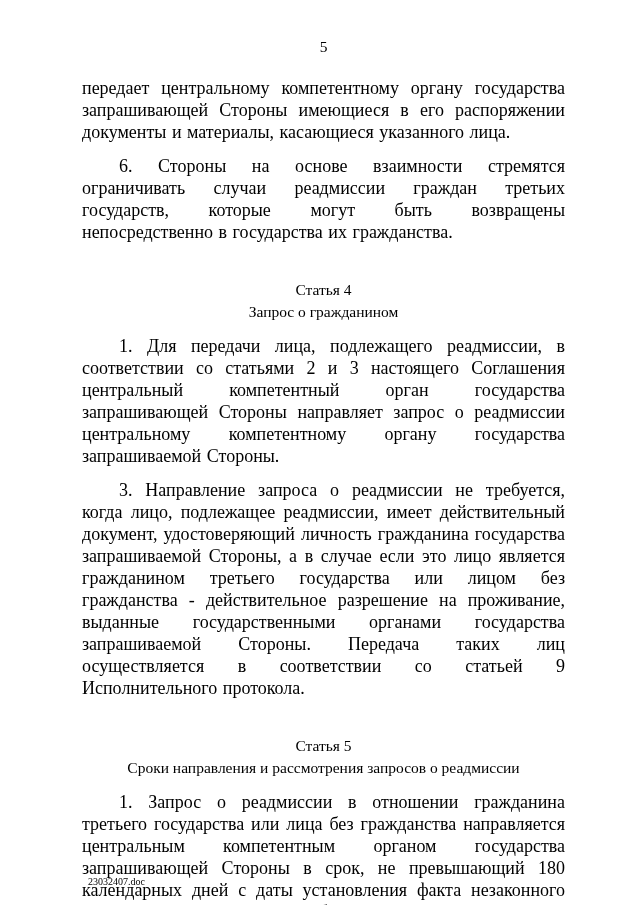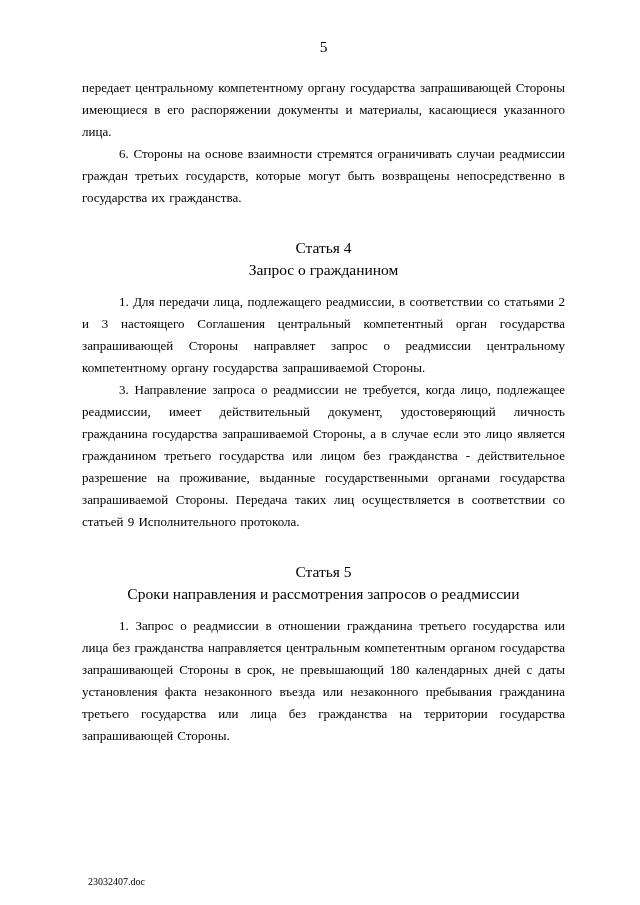--- a/index.html
+++ b/index.html
@@ -23,30 +23,31 @@
     padding: 36px 75px 0 82px;
   }
   .page-number {
     text-align: center;
     font-size: 15.5px;
     line-height: 22px;
     margin: 0 0 19px 0;
   }
   p.para {
     margin: 0;
-    font-size: 13px;
+    font-size: 18px;
     line-height: 22px;
     text-align: justify;
     word-spacing: 1px;
   }
   p.indent {
     text-indent: 37px;
+    margin-top: 12px;
   }
   .article-heading {
-    margin-top: 28px;
+    margin-top: 36px;
     margin-bottom: 10px;
   }
   .article-heading .line {
     text-align: center;
     font-size: 15.5px;
     line-height: 22px;
   }
   .footer {
     position: absolute;
     left: 88px;

